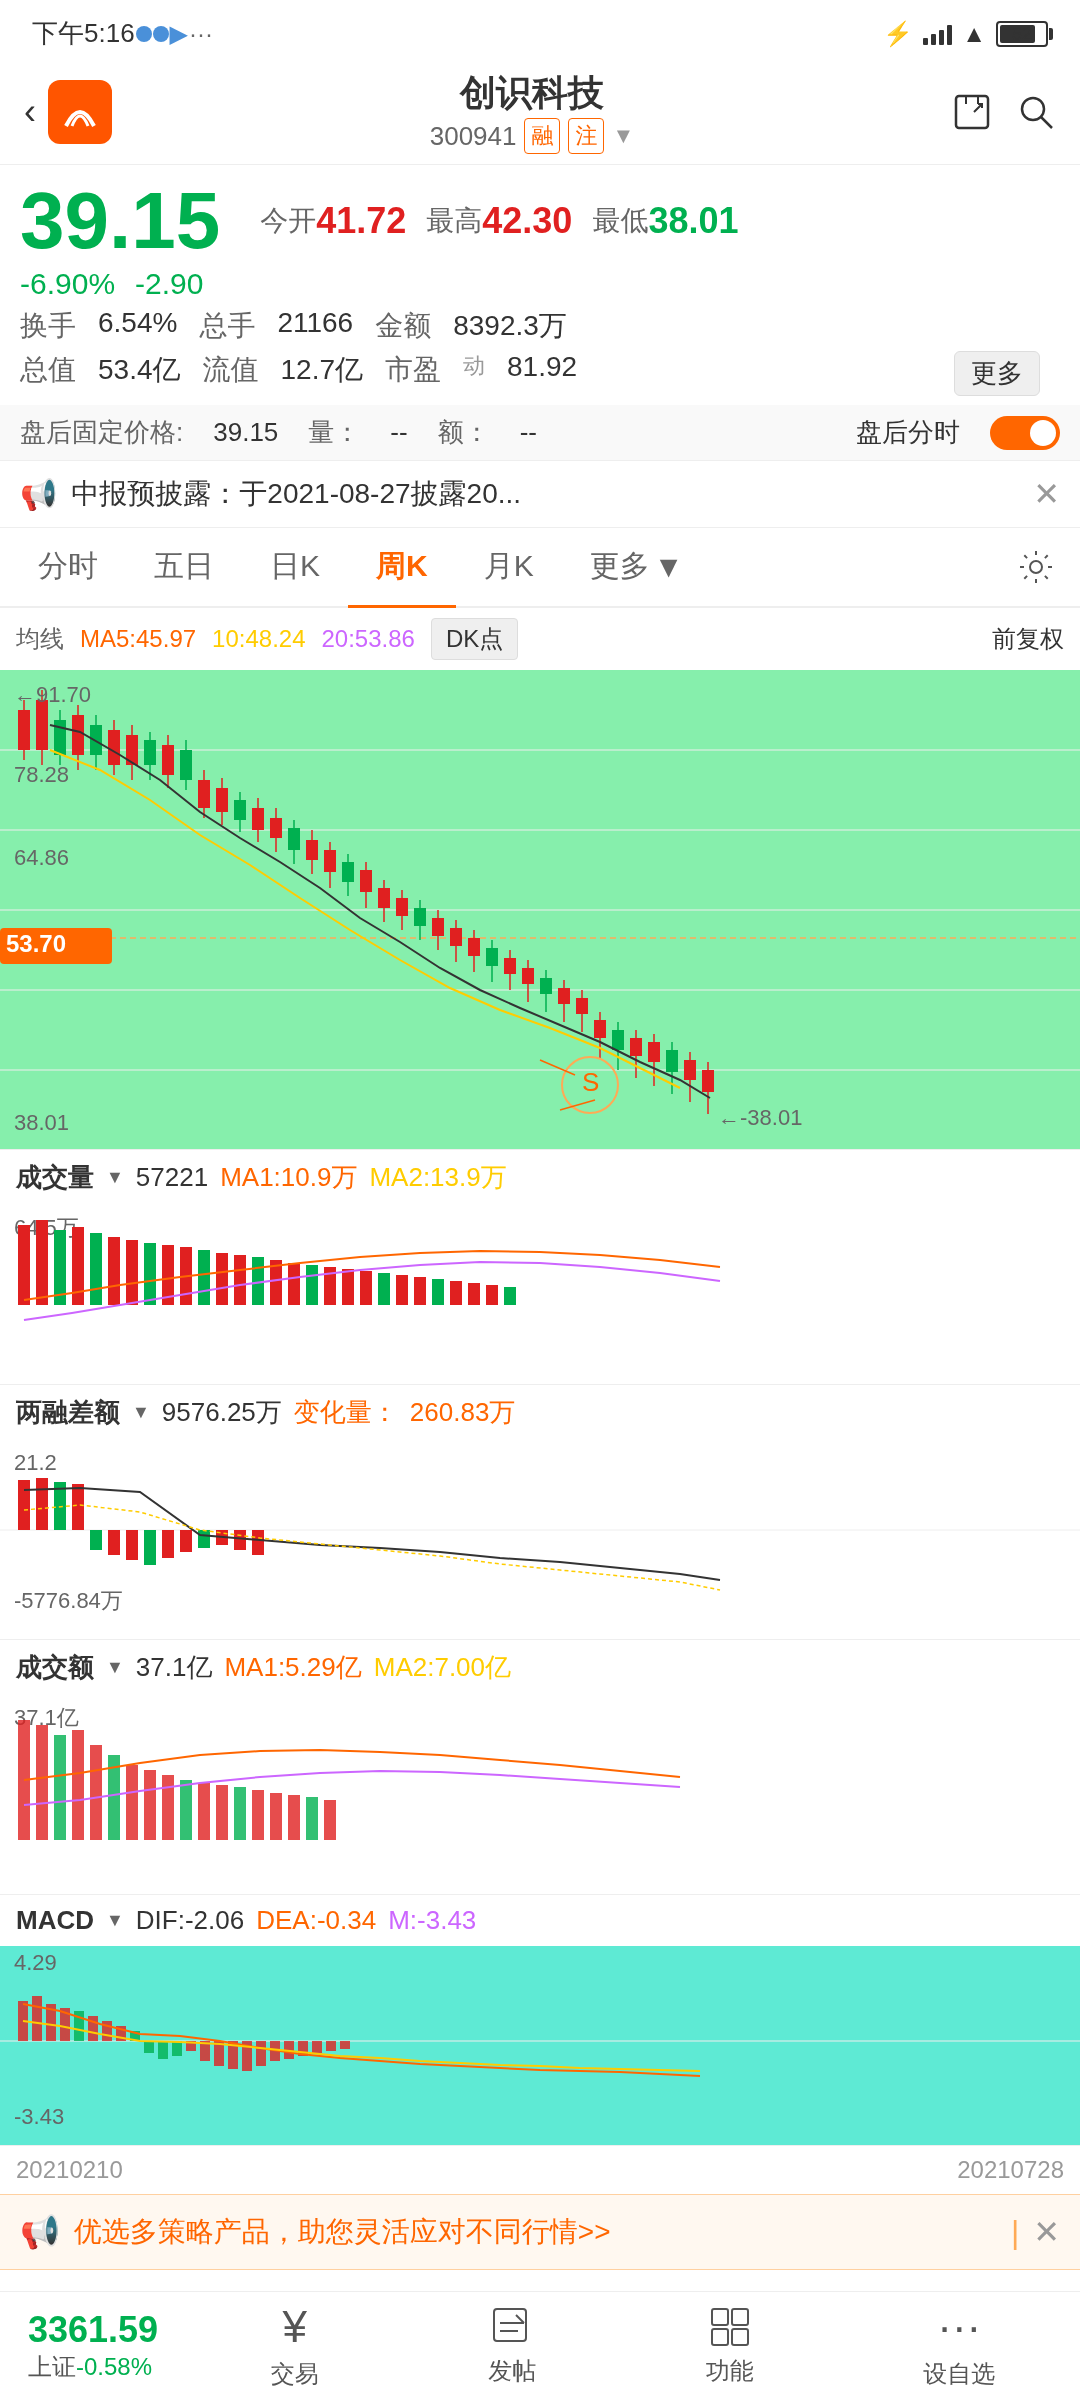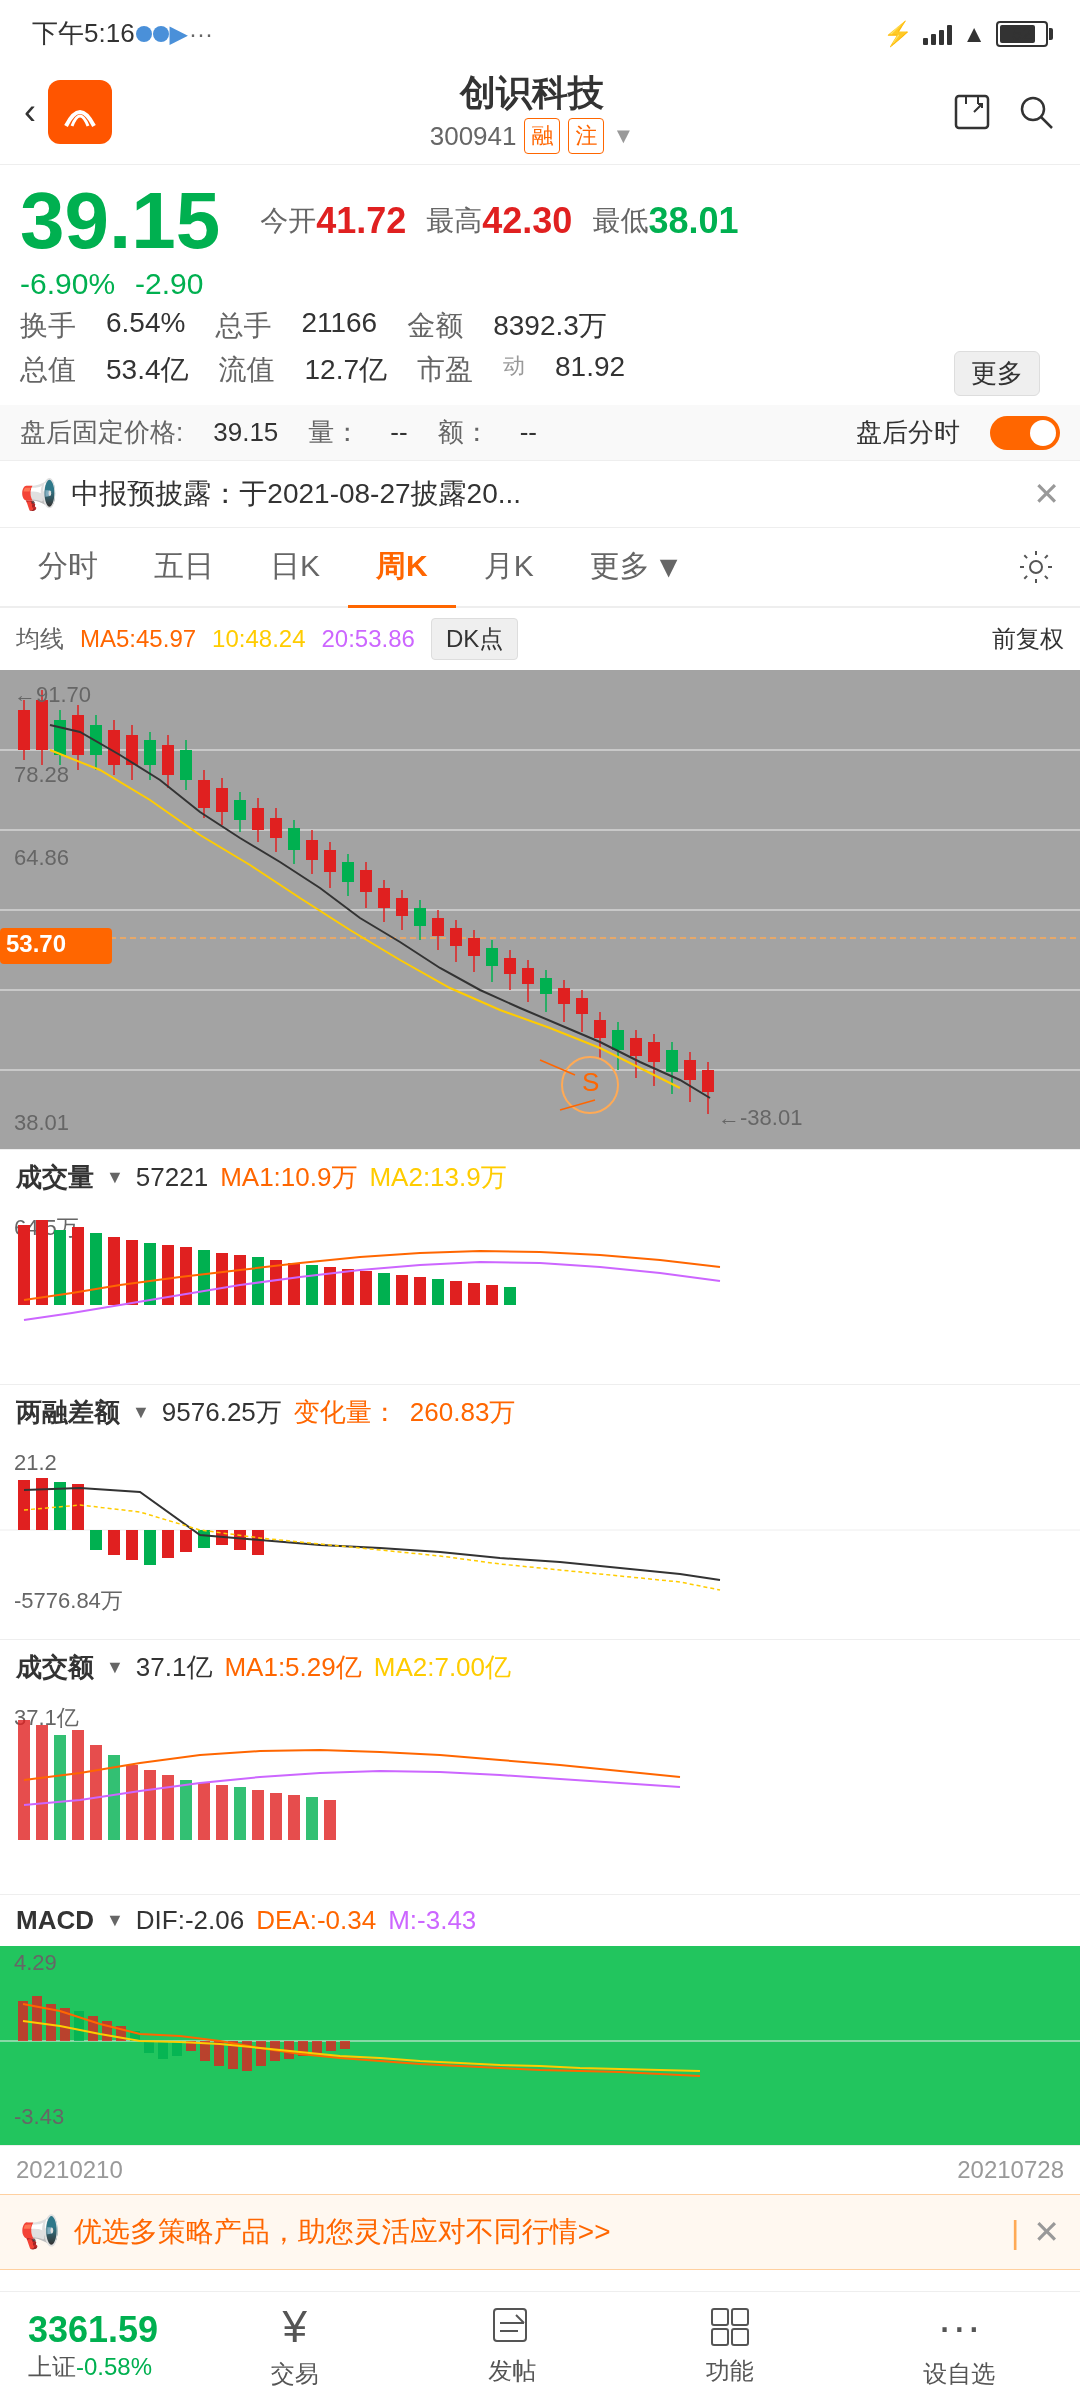--- a/index.html
+++ b/index.html
@@ -77,21 +77,21 @@
       padding: 16px 20px 10px;
       background: #fff;
     }
     .price-row1 { display: flex; align-items: center; gap: 40px; margin-bottom: 6px; }
     .big-price { font-size: 80px; font-weight: bold; color: #00b050; line-height: 1; }
     .price-details { display: flex; flex-direction: column; gap: 4px; font-size: 28px; }
     .price-item { display: flex; align-items: center; }
     .price-label { color: #666; }
     .price-val-red { color: #e02020; font-size: 36px; font-weight: bold; }
     .price-val-green { color: #00b050; font-size: 36px; font-weight: bold; }
-    .price-row2 { display: flex; gap: 30px; font-size: 28px; margin-bottom: 6px; }
+    .price-row2 { display: flex; gap: 22px; font-size: 28px; margin-bottom: 6px; }
     .more-btn {
       border: 1px solid #ddd; padding: 4px 16px; border-radius: 6px; font-size: 26px; color: #333;
       position: absolute; right: 20px;
     }
     .price-row3-wrap { position: relative; }
 
     
     .fixed-price-bar {
       display: flex; align-items: center; padding: 10px 20px; background: #f9f9f9;
       font-size: 26px; gap: 30px; border-bottom: 1px solid #eee;
@@ -139,39 +139,39 @@
     .ma1 { color: #ff6600; }
     .ma2 { color: #ffcc00; }
     .ma3 { color: #cc66ff; }
     .dk-btn {
       border: 1px solid #ddd; padding: 4px 14px; border-radius: 4px; font-size: 24px; color: #333;
     }
     .fuquan-btn { font-size: 24px; color: #333; margin-left: auto; }
 
     
     .kline-chart {
-      width: 100%; height: 480px; position: relative; background: #a3a3a3;
+      width: 100%; height: 480px; position: relative; background: #86efac;
       border-bottom: 1px solid #eee; overflow: hidden;
     }
 
     
     .section-header {
       display: flex; align-items: center; padding: 10px 16px; font-size: 26px;
       gap: 12px; background: #fff;
     }
     .sec-label { color: #333; font-weight: bold; }
     .sec-sub { color: #ff6600; }
     .sec-sub2 { color: #ffcc00; }
     .sec-sub3 { color: #cc66ff; }
     .sec-triangle { font-size: 18px; color: #666; }
 
     .vol-chart { width: 100%; height: 180px; background: #fff; border-bottom: 1px solid #eee; position: relative; overflow: hidden; }
     .liangcha-chart { width: 100%; height: 200px; background: #fff; border-bottom: 1px solid #eee; position: relative; overflow: hidden; }
     .chengjiao-chart { width: 100%; height: 200px; background: #fff; border-bottom: 1px solid #eee; position: relative; overflow: hidden; }
-    .macd-chart { width: 100%; height: 200px; background: #22c55e; border-bottom: 1px solid #eee; position: relative; overflow: hidden; text-align: center; }
+    .macd-chart { width: 100%; height: 200px; background: #5eead4; border-bottom: 1px solid #eee; position: relative; overflow: hidden; text-align: center; }
 
     
     .date-bar {
       display: flex; justify-content: space-between; padding: 10px 16px;
       font-size: 24px; color: #999; background: #fff;
     }
 
     
     .ad-banner {
       display: flex; align-items: center; padding: 18px 20px;

